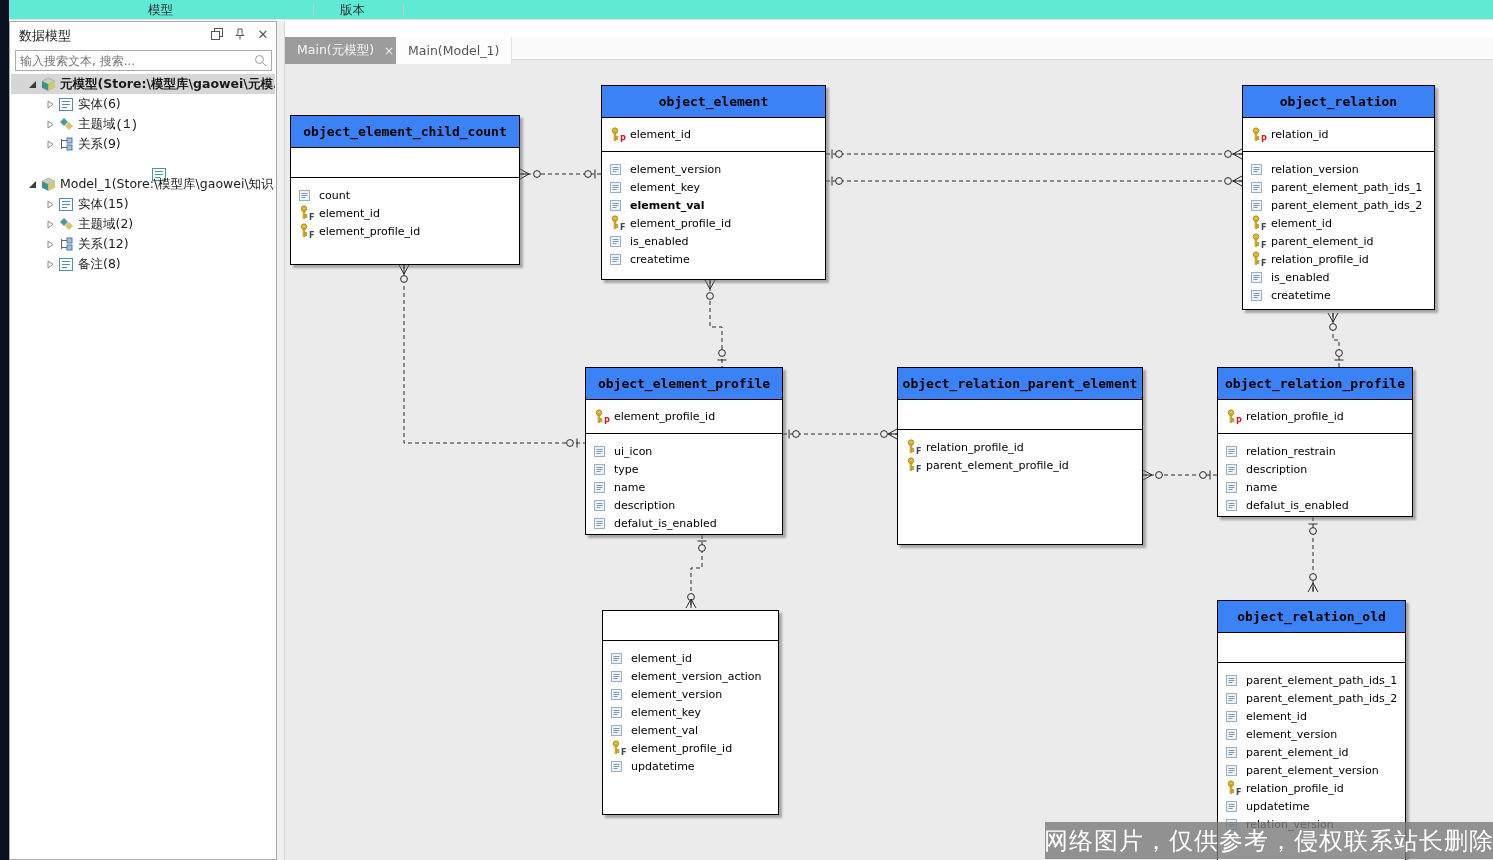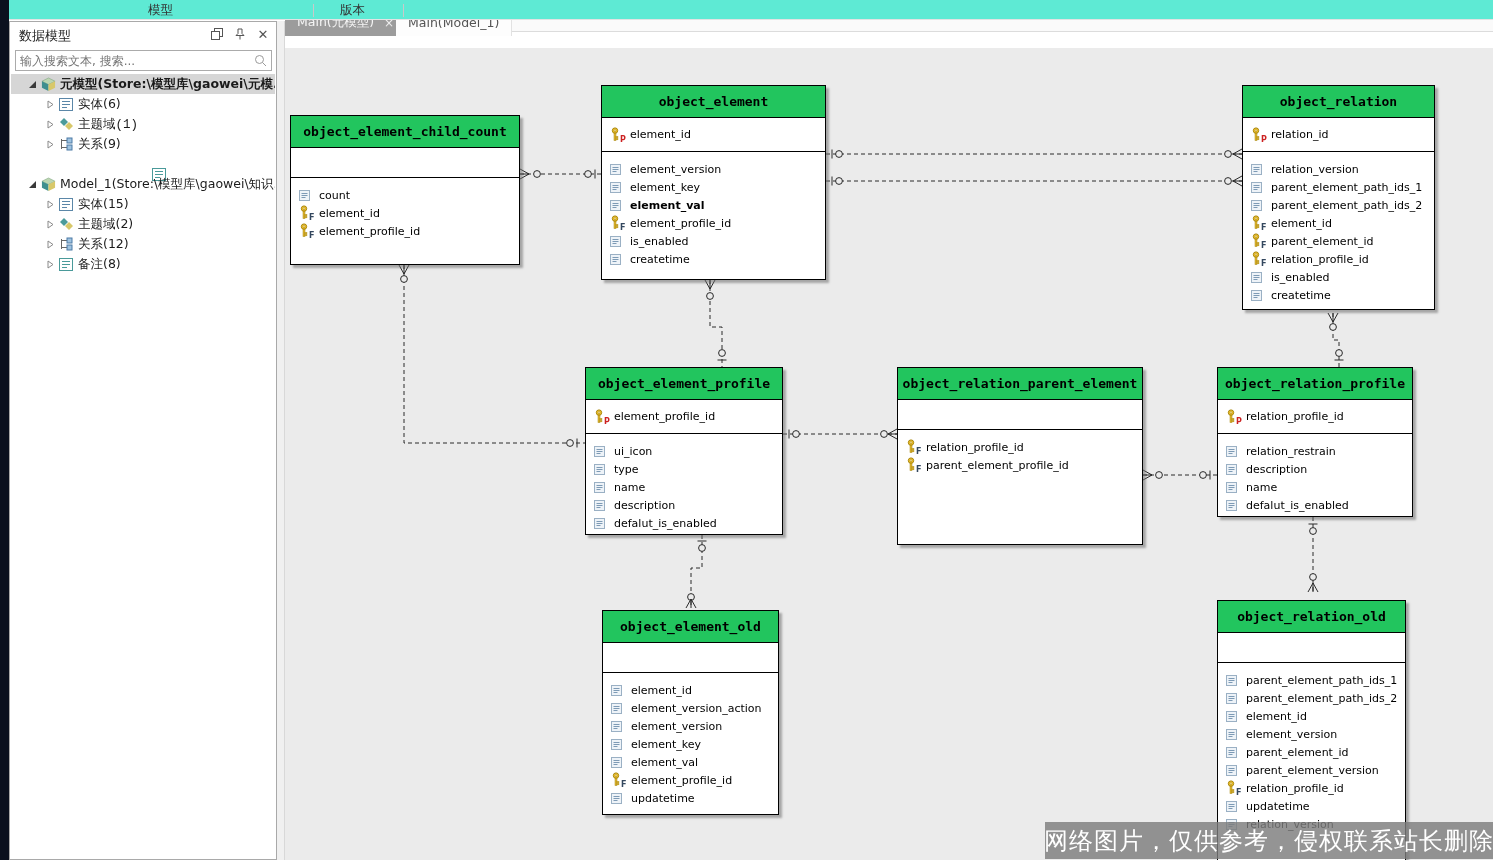--- a/index.html
+++ b/index.html
@@ -37,40 +37,40 @@
   .tree-row.b { font-weight:bold; }
   .tw { display:inline-flex; width:14px; justify-content:center; flex:0 0 14px; }
   .ti { display:inline-flex; width:18px; justify-content:center; flex:0 0 18px; }
   .tl { margin-left:3px; overflow:hidden; }
 
   
   .splitter { position:absolute; left:277px; top:21px; width:8px; height:839px; background:#f0f0f0;
     border-right:1px solid #d8d8d8; z-index:15; }
 
   
-  .tabbar { position:absolute; left:285px; top:9px; width:1208px; height:23px; background:#fafafa;
+  .tabbar { position:absolute; left:285px; top:37px; width:1208px; height:23px; background:#fafafa;
     border-bottom:1px solid #dcdcdc; z-index:10; }
   .tab { position:absolute; top:0; height:27px; display:flex; align-items:center; padding:0 12px;
     font-size:12.5px; cursor:pointer; }
   .tab.active { background:#9c9c9c; color:#f5f5f5; }
   .tab.inactive { background:#fdfdfd; color:#555; border-right:1px solid #e2e2e2; }
   .tab .x { margin-left:10px; font-size:12px; color:#eee; cursor:pointer; }
 
   
   .canvas { position:absolute; left:285px; top:48px; width:1208px; height:812px; background:#ebebeb; z-index:1; }
 
   #diagram-layer { position:absolute; left:0; top:0; width:1493px; height:860px; z-index:5; pointer-events:none; }
   #conn-svg { position:absolute; left:0; top:0; }
   .conn { fill:none; stroke:#2a2a2a; stroke-width:1; stroke-dasharray:4 3; pointer-events:stroke; }
   .deco { stroke:#2a2a2a; stroke-width:1; fill:#ebebeb; }
 
   .entity { position:absolute; background:#fff; border:1px solid #000;
     box-shadow:3px 3px 2px rgba(110,110,110,0.55); pointer-events:auto; }
   .ent-title { height:32px; line-height:32px; text-align:center; font-family:"DejaVu Sans Mono","Liberation Mono",monospace;
-    font-weight:bold; font-size:13px; color:#000; border-bottom:1px solid #000; background:#22c55e;
+    font-weight:bold; font-size:13px; color:#000; border-bottom:1px solid #000; background:#3b82f6;
     overflow:hidden; white-space:nowrap; }
   .ent-pk { border-bottom:1px solid #000; }
   .ent-pk.empty { height:30px; }
   .ent-pk.filled { height:34px; display:flex; flex-direction:column; justify-content:center; }
   .ent-attrs { padding-top:8px; }
   .erow { height:18px; display:flex; align-items:center; padding-left:8px; font-size:11px; color:#000;
     white-space:nowrap; }
   .erow .eico { width:20px; flex:0 0 20px; display:inline-flex; align-items:center; }
   .erow.bold .elbl { font-weight:bold; }
 
@@ -794,21 +794,20 @@
                 <line x1="2.5" y1="3.5" x2="8.5" y2="3.5" stroke="#7d9ab5"></line>
                 <line x1="2.5" y1="5.5" x2="8.5" y2="5.5" stroke="#7d9ab5"></line>
                 <line x1="2.5" y1="7.5" x2="6.5" y2="7.5" stroke="#7d9ab5"></line>
               </svg>
             </span>
             <span class="elbl">defalut_is_enabled</span>
           </div>
         </div>
       </div>
       <div class="entity" style="left: 602px; top: 610px; width: 177px; height: 205px;">
-        <div class="ent-title">object_element_old</div>
         <div class="ent-pk empty"></div>
         <div class="ent-attrs">
           <div class="erow">
             <span class="eico">
               <svg width="11" height="11">
                 <rect x="0.5" y="0.5" width="10" height="10" fill="#eef3f8" stroke="#9ab0c4"></rect>
                 <line x1="2.5" y1="3.5" x2="8.5" y2="3.5" stroke="#7d9ab5"></line>
                 <line x1="2.5" y1="5.5" x2="8.5" y2="5.5" stroke="#7d9ab5"></line>
                 <line x1="2.5" y1="7.5" x2="6.5" y2="7.5" stroke="#7d9ab5"></line>
               </svg>

